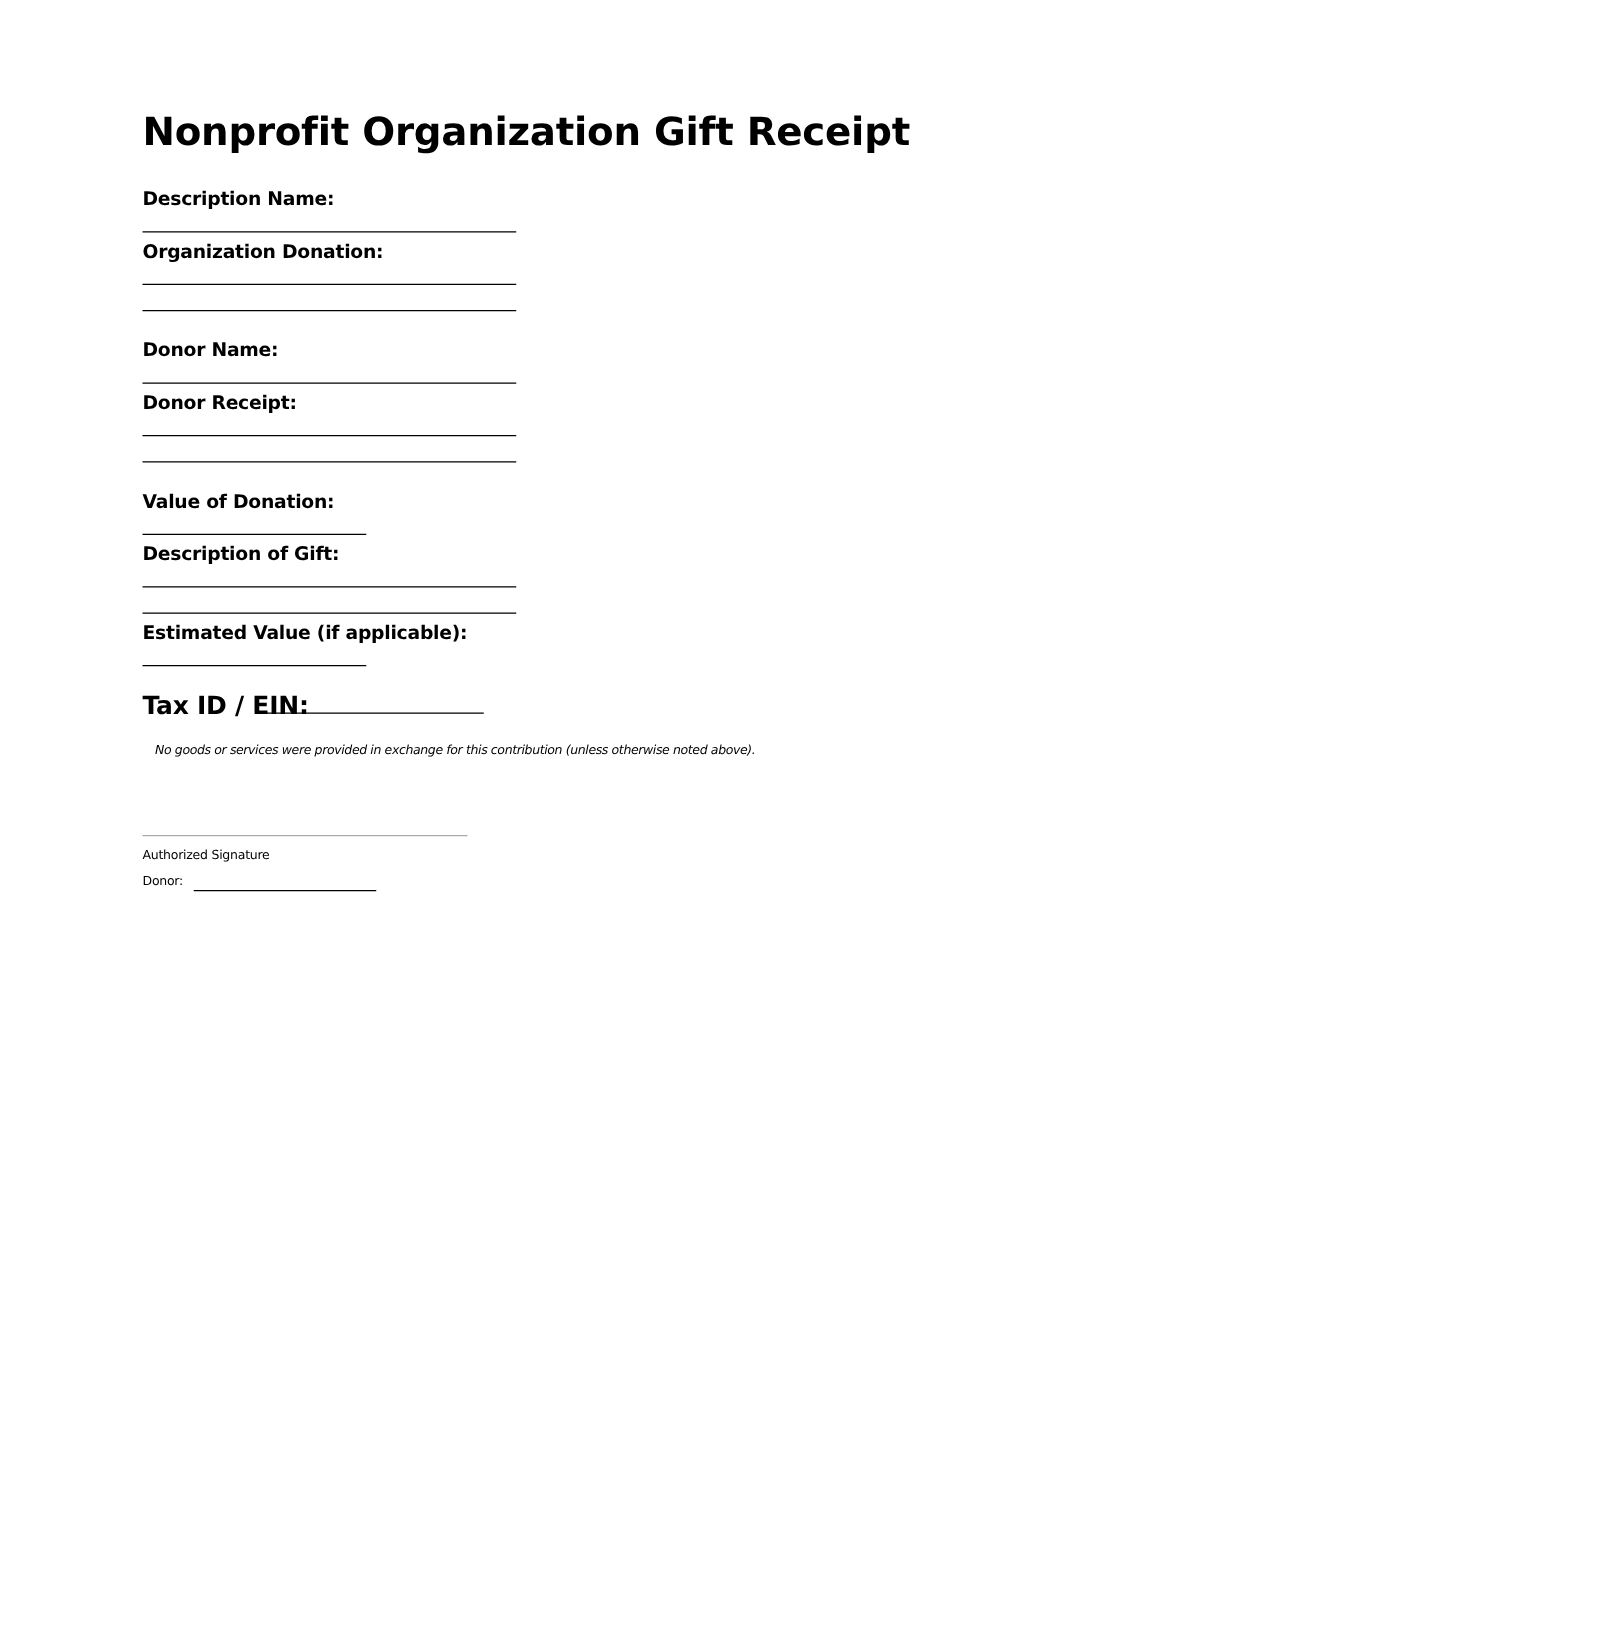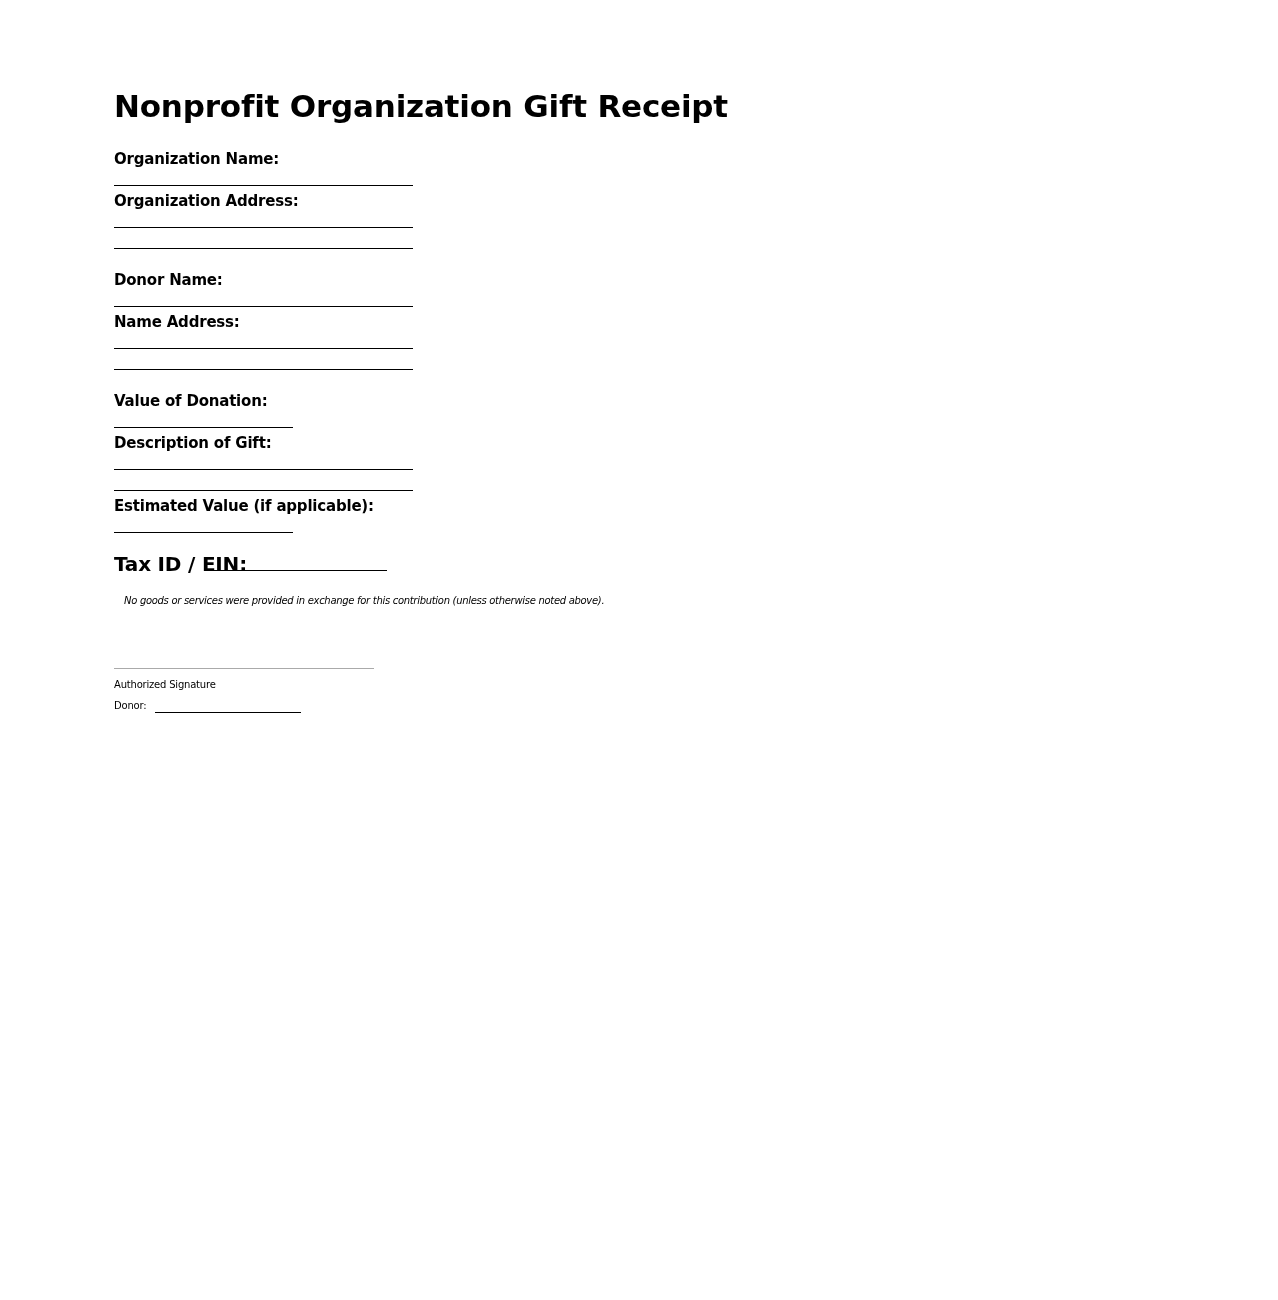--- a/index.html
+++ b/index.html
@@ -22,31 +22,31 @@
   .note { position: absolute; left: 10px; top: 591px; font-size: 10px; font-style: italic; white-space: nowrap; line-height: 20px; letter-spacing: -0.3px; }
   .sig-line { position: absolute; left: 0; top: 668px; width: 260px; border-top: 1px solid #aaaaaa; }
   .sig-text { position: absolute; left: 0; font-size: 10px; white-space: nowrap; line-height: 20px; letter-spacing: -0.2px; }
 </style>
 </head>
 <body>
 
 <div class="page">
   <h1>Nonprofit Organization Gift Receipt</h1>
 
-  <div class="lbl" style="top:149px">Organization Name:</div>
+  <div class="lbl" style="top:149px">Description Name:</div>
   <div class="line long" style="top:185px"></div>
 
-  <div class="lbl" style="top:191px">Organization Address:</div>
+  <div class="lbl" style="top:191px">Organization Donation:</div>
   <div class="line long" style="top:227px"></div>
   <div class="line long" style="top:248px"></div>
 
   <div class="lbl" style="top:270px">Donor Name:</div>
   <div class="line long" style="top:306px"></div>
 
-  <div class="lbl" style="top:312px">Name Address:</div>
+  <div class="lbl" style="top:312px">Donor Receipt:</div>
   <div class="line long" style="top:348px"></div>
   <div class="line long" style="top:369px"></div>
 
   <div class="lbl" style="top:391px">Value of Donation:</div>
   <div class="line short" style="top:427px"></div>
 
   <div class="lbl" style="top:433px">Description of Gift:</div>
   <div class="line long" style="top:469px"></div>
   <div class="line long" style="top:490px"></div>
 

